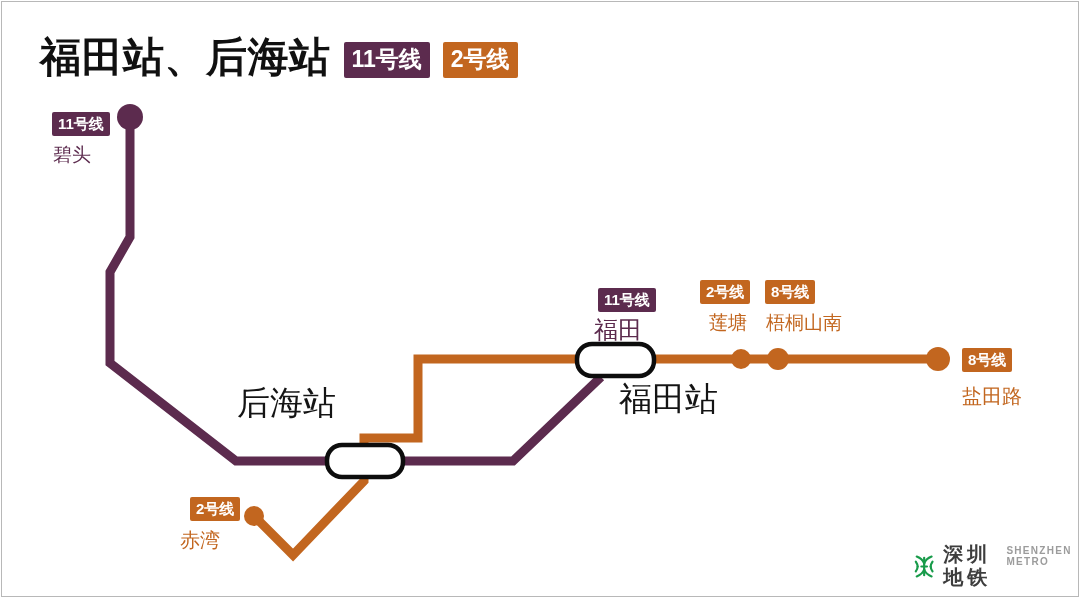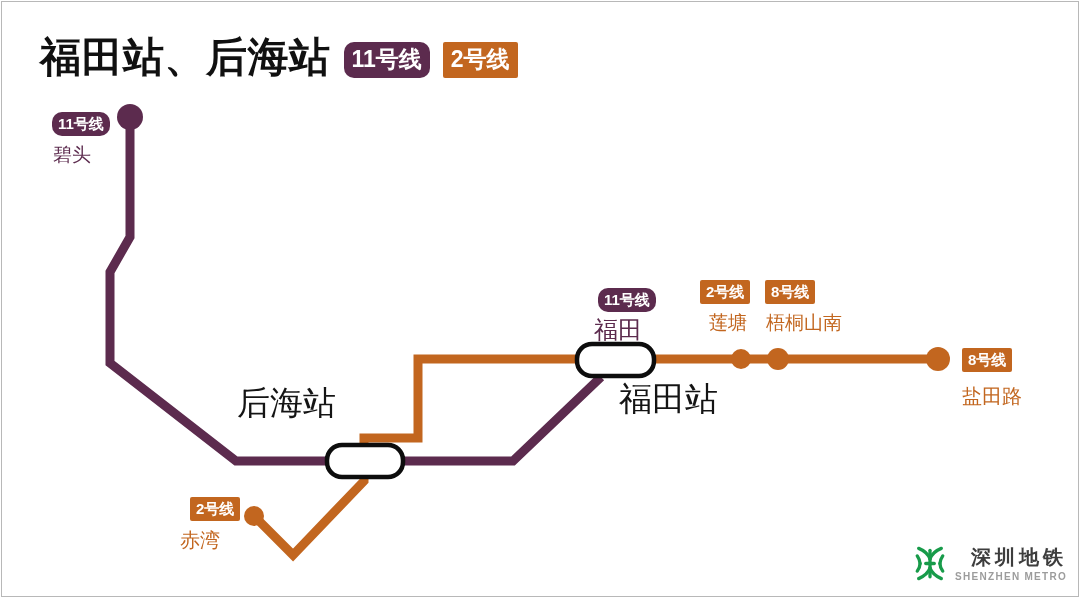--- a/index.html
+++ b/index.html
@@ -8,47 +8,46 @@
     --ink:#101010;
     --green:#189B4A;
     --frame:#B8B8B8;
   }
   html,body{margin:0;padding:0;}
   body{background:#fff;}
   .canvas{
     position:relative;width:1080px;height:602px;background:#ffffff;
     overflow:hidden;
     font-family:"Liberation Sans","DejaVu Sans",sans-serif;
-    text-align:right;
   }
   .frame{
     position:absolute;left:1px;top:1px;width:1076px;height:594px;
     border:1px solid var(--frame);pointer-events:none;
   }
   svg.rail{position:absolute;left:0;top:0;}
 
   
   .title-row{position:absolute;left:40px;top:34px;display:flex;align-items:center;gap:13px;}
   .page-title{margin:0;font-size:41px;line-height:1.15;font-weight:800;color:var(--ink);letter-spacing:0.5px;}
   .badge{color:#fff;font-weight:bold;border-radius:2px;line-height:1;white-space:nowrap;}
   .badge.lg{font-size:23px;padding:6px 8px 7px;margin-top:4px;}
   .badge.sm{position:absolute;font-size:15px;padding:4px 6px 5px;}
-  .badge.purple{background:var(--line11);border-radius:10px;}
+  .badge.purple{background:var(--line11);}
   .badge.orange{background:var(--line2);}
 
   
   .lbl{position:absolute;white-space:nowrap;line-height:1.1;}
   .lbl.purple-text{color:var(--line11);font-size:19px;}
   .lbl.orange-text{color:var(--line2);font-size:19px;}
   .station-name{position:absolute;font-size:33px;font-weight:500;color:#141414;white-space:nowrap;line-height:1.05;}
 
   
   .logo{position:absolute;left:913px;top:543px;display:flex;align-items:center;gap:8px;}
   .logo-mark{width:34px;height:41px;display:block;}
-  .logo-text{display:flex;flex-direction:column;}
+  .logo-text{display:flex;flex-direction:row;}
   .logo-cn{font-size:20px;font-weight:bold;color:#3D3D3D;letter-spacing:4px;line-height:1.15;}
   .logo-en{font-size:10px;font-weight:bold;color:#9C9C9C;letter-spacing:1.3px;margin-top:2px;}
 </style>
 </head>
 <body>
 
 <div class="canvas">
 
   <svg class="rail" width="1080" height="602" viewBox="0 0 1080 602">
 

